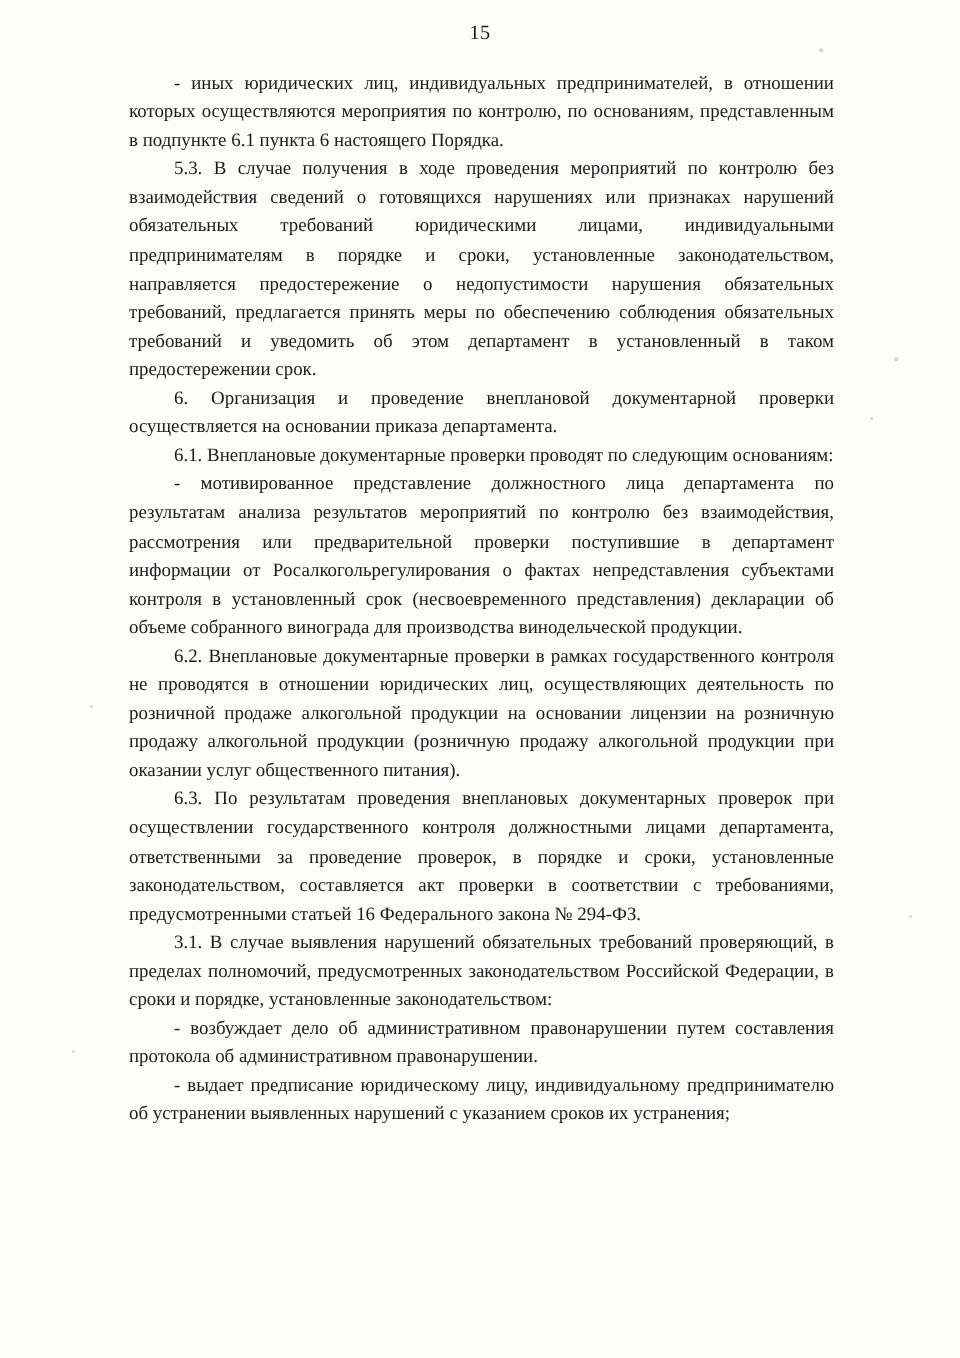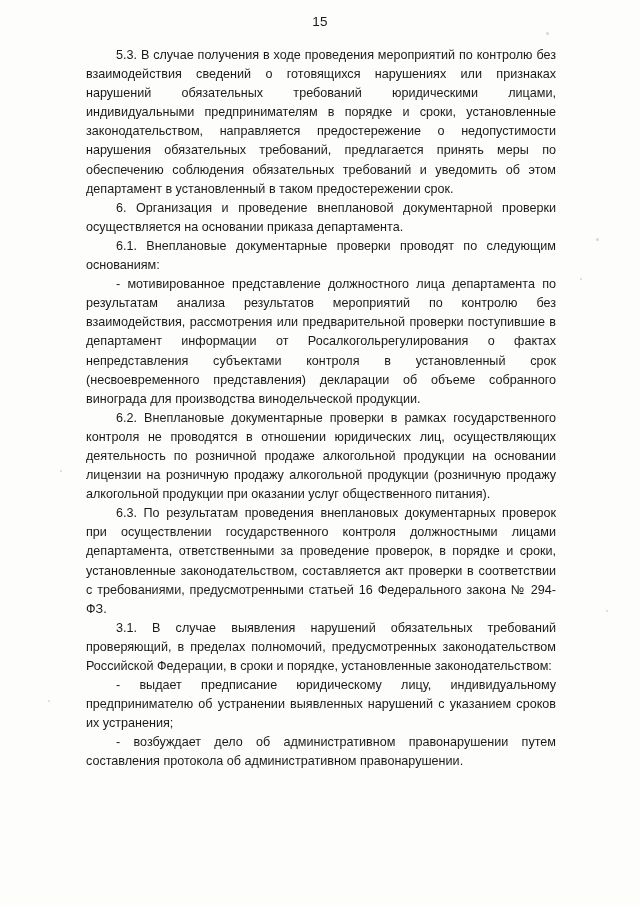--- a/index.html
+++ b/index.html
@@ -5,21 +5,21 @@
   html, body {
     margin: 0;
     padding: 0;
     background: #ffffff;
   }
   .page {
     position: relative;
     width: 640px;
     height: 905px;
     background: #fdfdfb;
-    font-family: Liberation Sans, sans-serif;
+    font-family: Liberation Serif, serif;
     color: #1a1a1a;
     overflow: hidden;
   }
   .page-number {
     position: absolute;
     top: 14px;
     left: 0;
     width: 100%;
     text-align: center;
     font-size: 13.5px;
@@ -54,29 +54,30 @@
   }
 </style>
 </head>
 <body>
 
 <div class="page">
 
   <div class="page-number">15</div>
 
   <div class="body-text">
+    <p class="indent">- иных юридических лиц, индивидуальных предпринимателей, в отношении которых осуществляются мероприятия по контролю, по основаниям, представленным в подпункте 6.1 пункта 6 настоящего Порядка.</p>
     <p class="indent">5.3. В случае получения в ходе проведения мероприятий по контролю без взаимодействия сведений о готовящихся нарушениях или признаках нарушений обязательных требований юридическими лицами, индивидуальными предпринимателям в порядке и сроки, установленные законодательством, направляется предостережение о недопустимости нарушения обязательных требований, предлагается принять меры по обеспечению соблюдения обязательных требований и уведомить об этом департамент в установленный в таком предостережении срок.</p>
     <p class="indent">6. Организация и проведение внеплановой документарной проверки осуществляется на основании приказа департамента.</p>
     <p class="indent">6.1. Внеплановые документарные проверки проводят по следующим основаниям:</p>
     <p class="dash">- мотивированное представление должностного лица департамента по результатам анализа результатов мероприятий по контролю без взаимодействия, рассмотрения или предварительной проверки поступившие в департамент информации от Росалкогольрегулирования о фактах непредставления субъектами контроля в установленный срок (несвоевременного представления) декларации об объеме собранного винограда для производства винодельческой продукции.</p>
     <p class="indent">6.2. Внеплановые документарные проверки в рамках государственного контроля  не проводятся в отношении юридических лиц, осуществляющих деятельность по розничной  продаже алкогольной продукции на основании лицензии на розничную продажу алкогольной продукции (розничную продажу алкогольной продукции при оказании услуг общественного питания).</p>
     <p class="indent">6.3.  По результатам проведения внеплановых документарных проверок при осуществлении государственного контроля должностными лицами департамента, ответственными за проведение проверок, в порядке и сроки, установленные законодательством, составляется акт проверки в соответствии с требованиями, предусмотренными статьей 16 Федерального закона № 294-ФЗ.</p>
     <p class="indent">3.1. В  случае  выявления  нарушений  обязательных  требований проверяющий, в пределах полномочий, предусмотренных законодательством Российской Федерации, в сроки и порядке, установленные законодательством:</p>
+    <p class="dash">- возбуждает дело об административном правонарушении путем составления протокола об административном правонарушении.</p>
     <p class="dash">- выдает  предписание  юридическому  лицу,  индивидуальному предпринимателю об устранении выявленных нарушений с указанием сроков их устранения;</p>
-    <p class="dash">- возбуждает дело об административном правонарушении путем составления протокола об административном правонарушении.</p>
   </div>
 
   <span class="speck" style="left:546px;top:32px;width:3px;height:3px;"></span>
   <span class="speck" style="left:596px;top:238px;width:3px;height:3px;"></span>
   <span class="speck" style="left:580px;top:278px;width:2px;height:2px;"></span>
   <span class="speck" style="left:60px;top:470px;width:2px;height:2px;"></span>
   <span class="speck" style="left:48px;top:700px;width:2px;height:2px;"></span>
   <span class="speck" style="left:606px;top:610px;width:2px;height:2px;"></span>
 </div>
 

